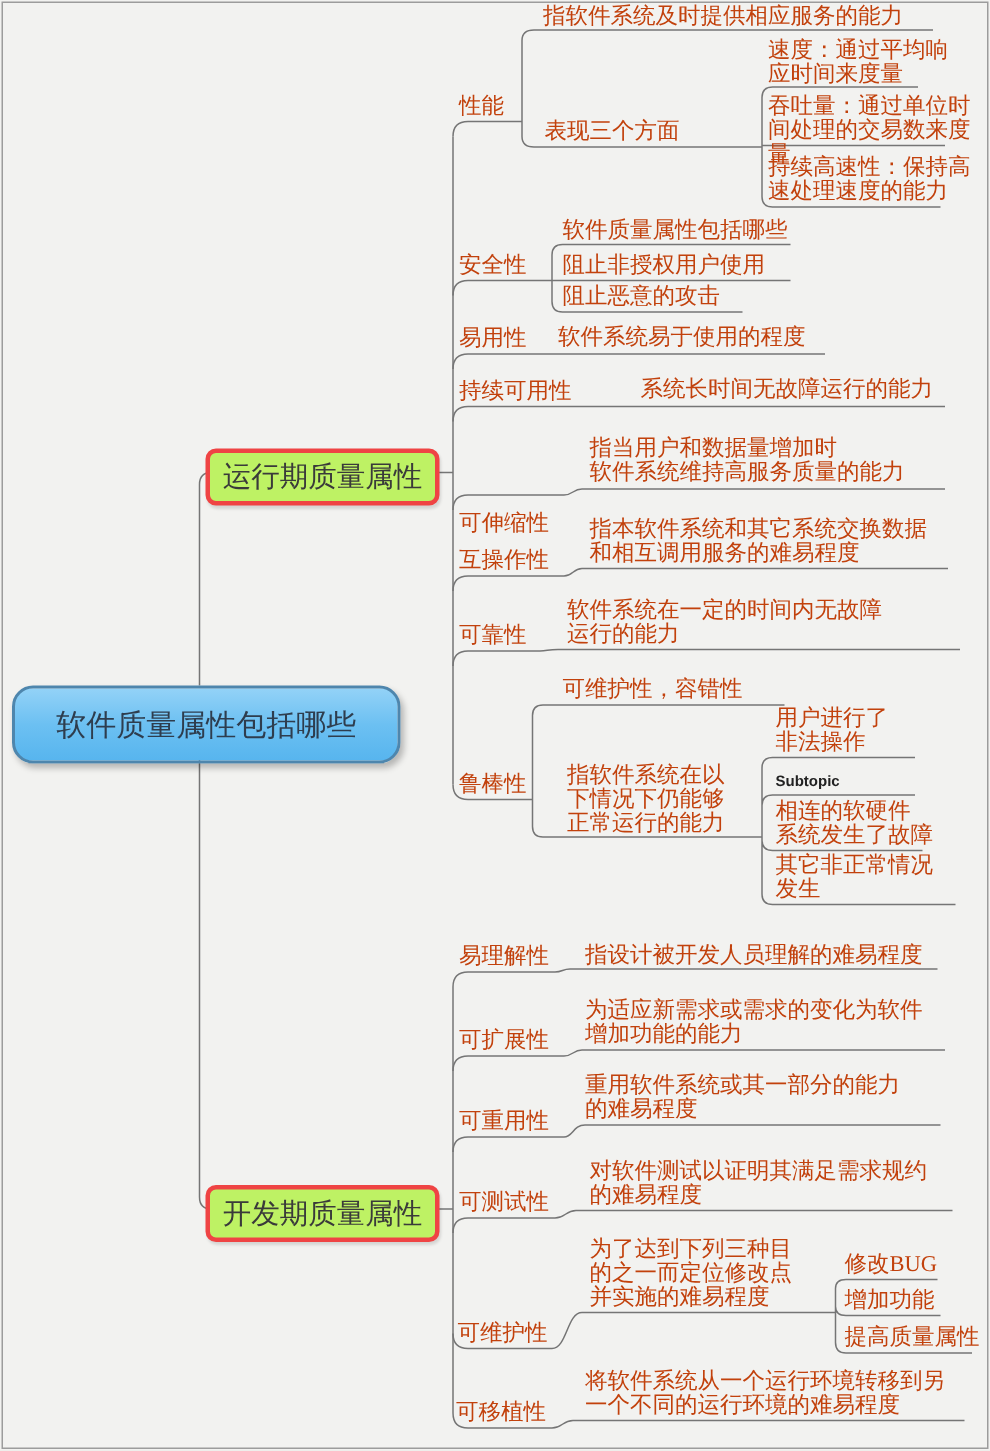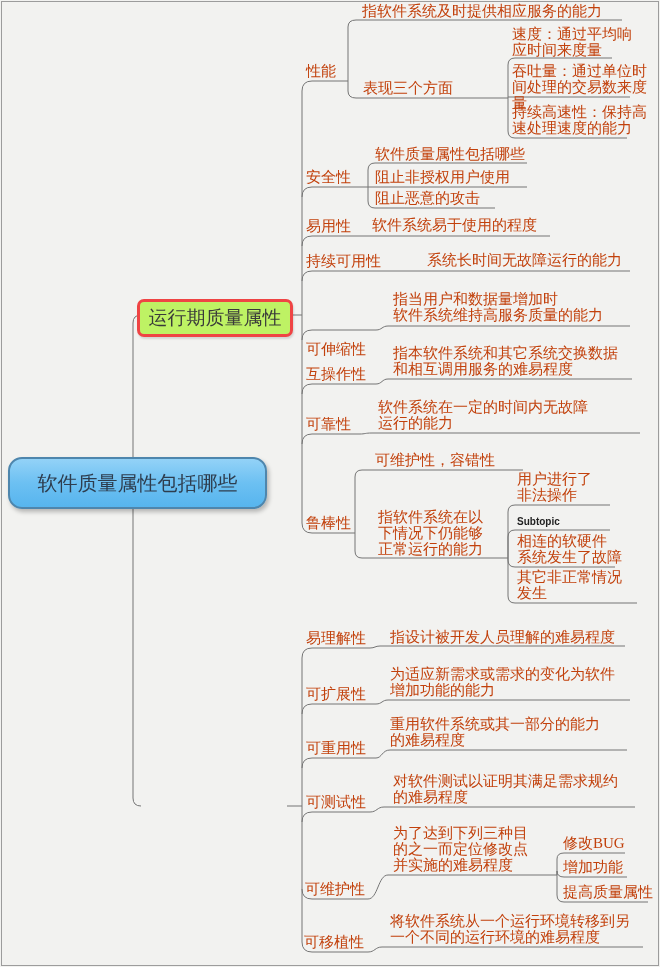--- a/index.html
+++ b/index.html
@@ -54,20 +54,23 @@
   </svg>
 
   <div class="root" style="left:8px;top:457px;width:255px;height:48px;">
     <span>软件质量属性包括哪些</span>
   </div>
 
   <div class="box" style="left:137px;top:299px;width:150px;height:32px;">
     <span>运行期质量属性</span>
   </div>
 
+  <div class="box" style="left:137px;top:790px;width:150px;height:32px;">
+    <span>开发期质量属性</span>
+  </div>
 
   <div class="t" style="left:306px;top:63px;">性能</div>
   <div class="t" style="left:362px;top:3px;">指软件系统及时提供相应服务的能力</div>
   <div class="t" style="left:363px;top:80px;">表现三个方面</div>
   <div class="t" style="left:512px;top:26px;">速度：通过平均响
 应时间来度量</div>
   <div class="t" style="left:512px;top:104px;">持续高速性：保持高
 速处理速度的能力</div>
   <div class="t" style="left:512px;top:63px;">吞吐量：通过单位时
 间处理的交易数来度量</div>

